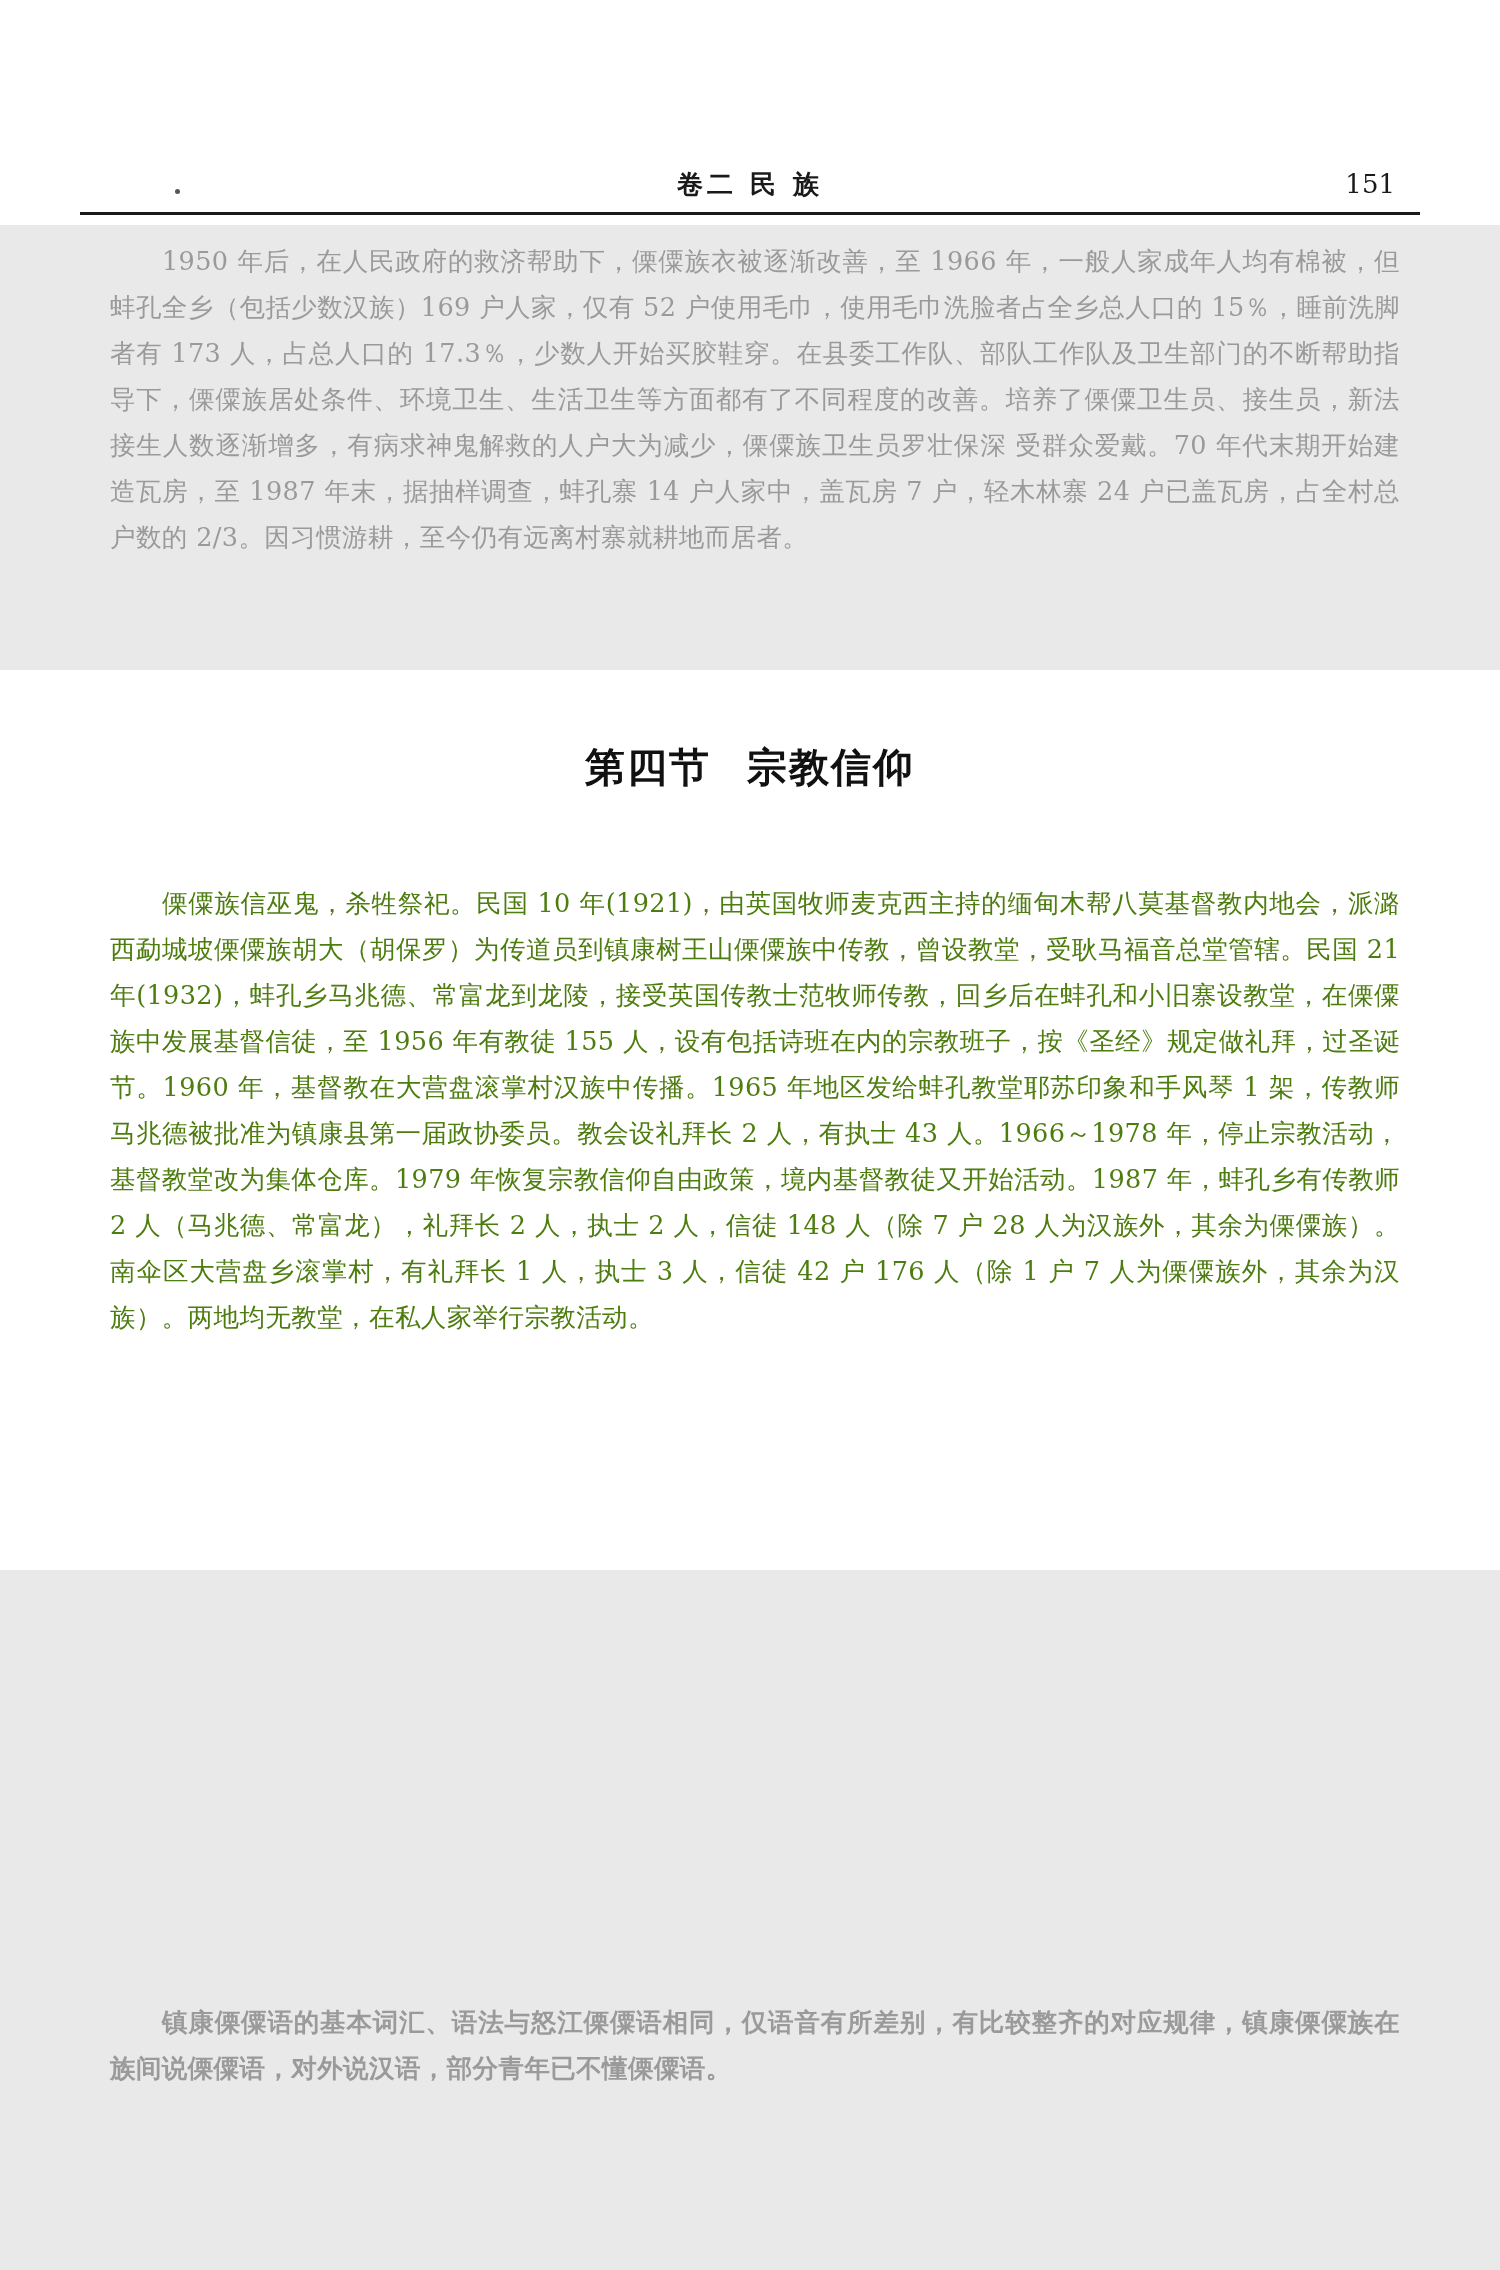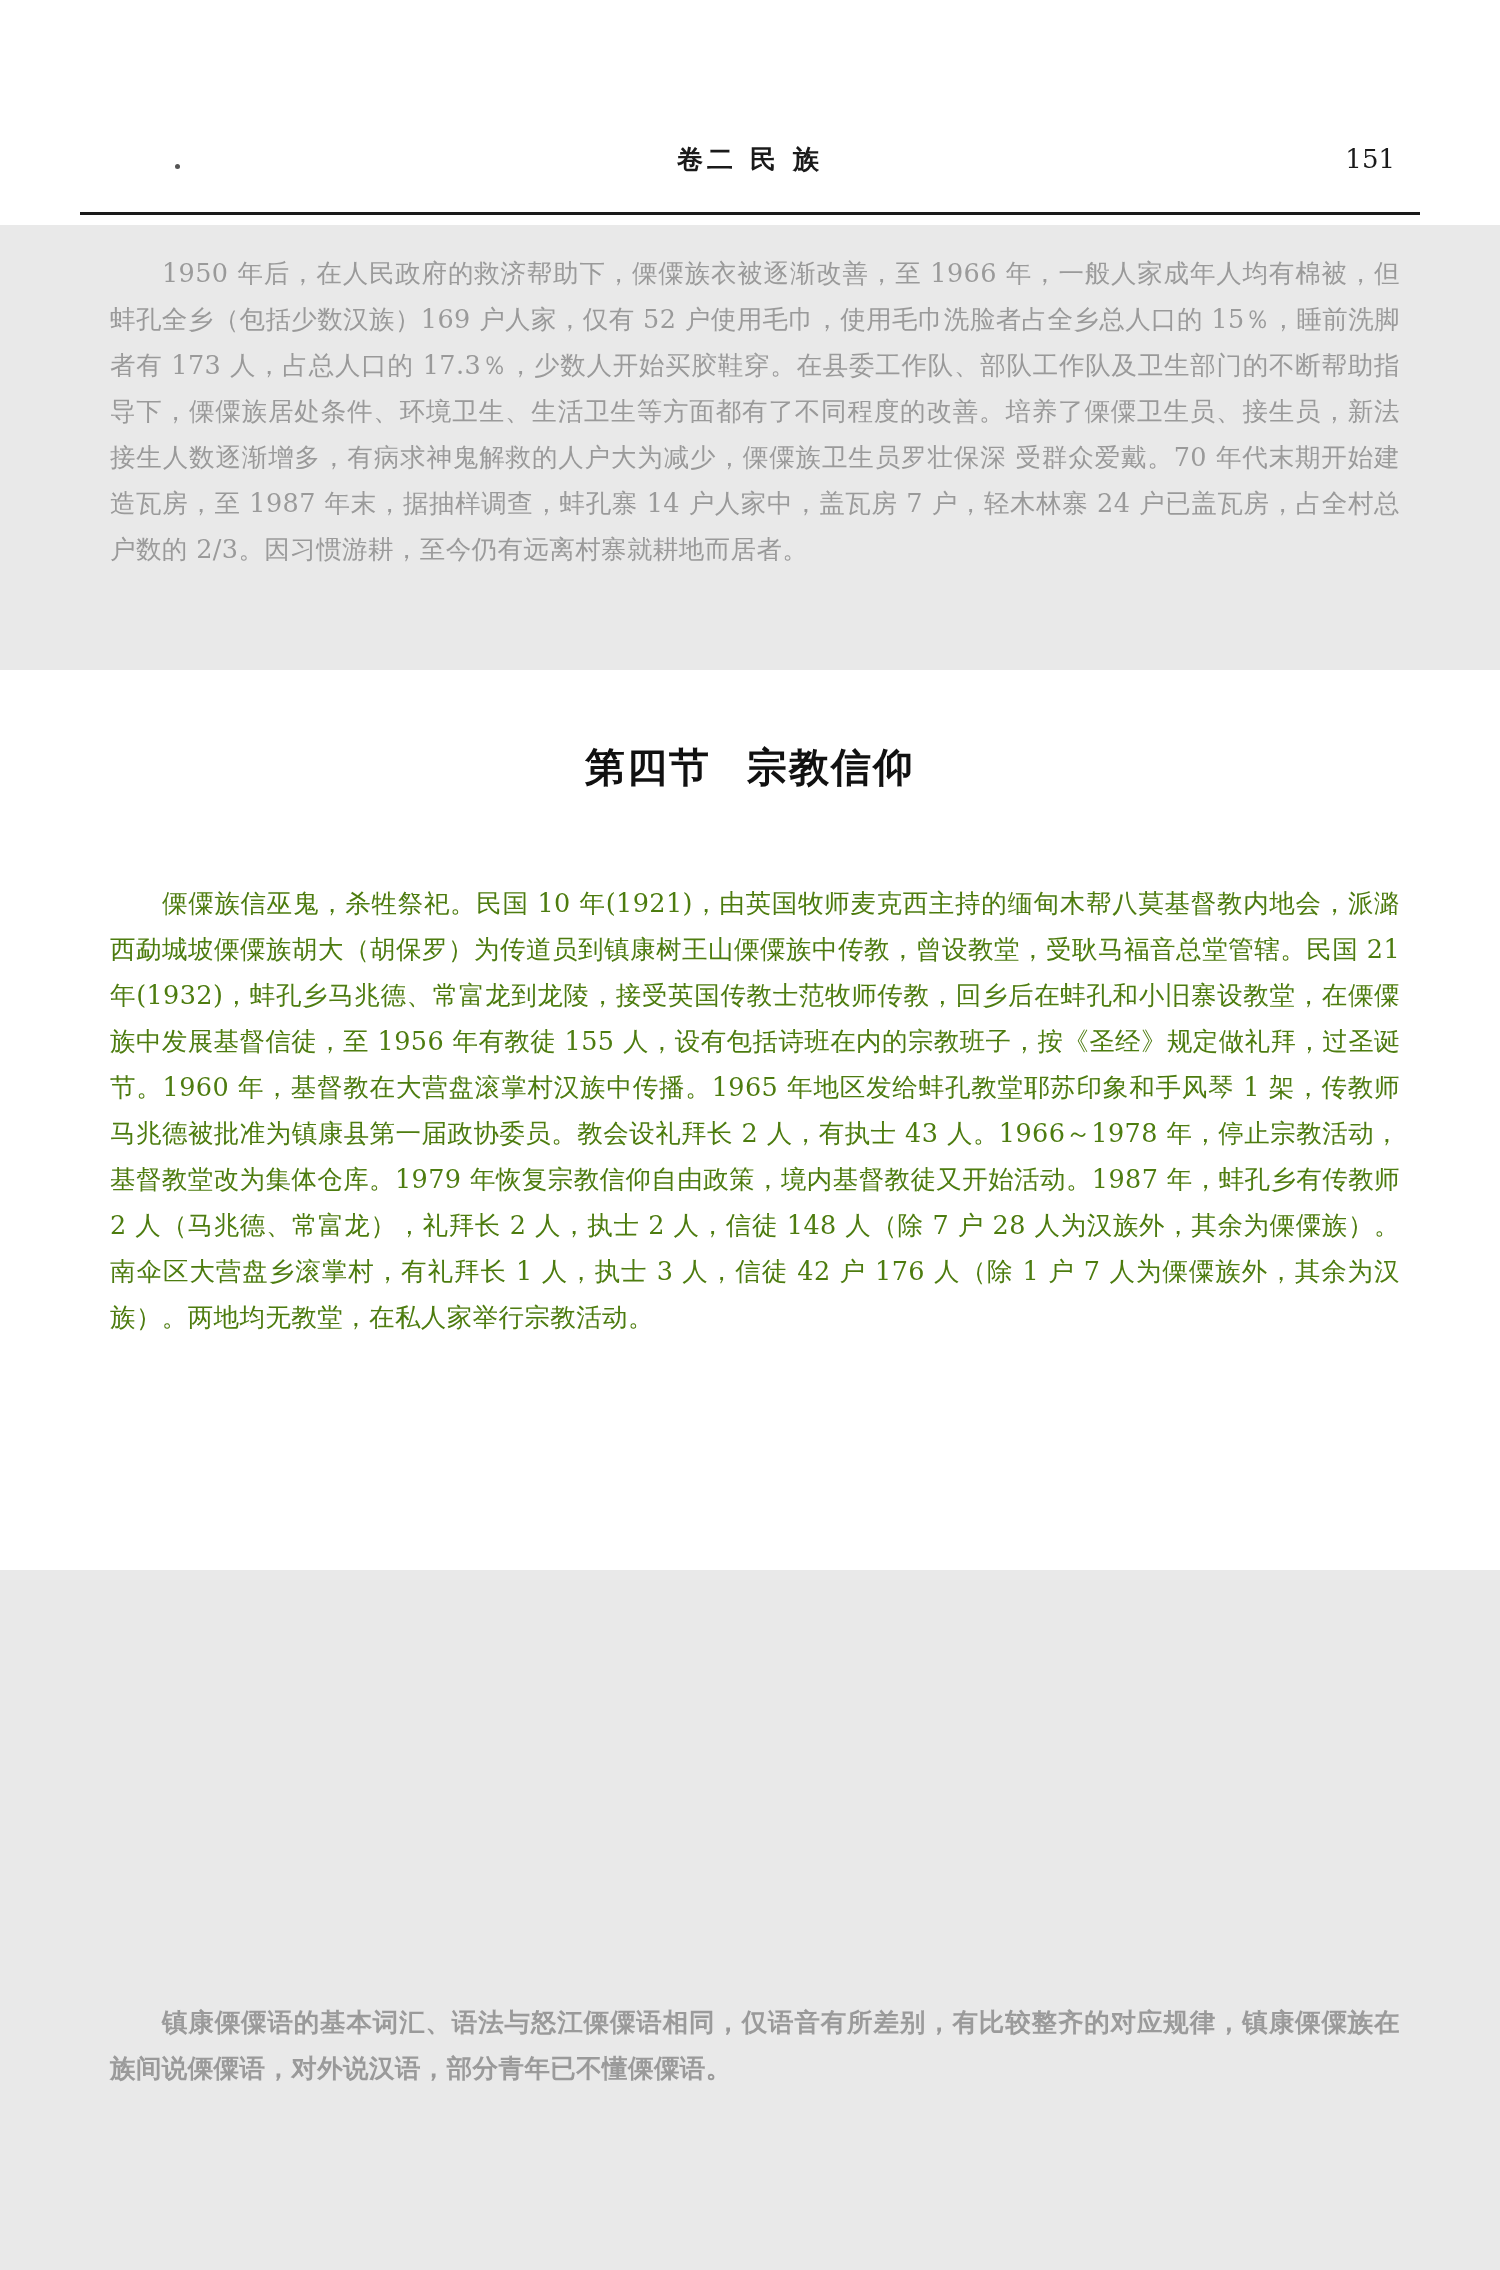--- a/index.html
+++ b/index.html
@@ -20,21 +20,21 @@
     left: 0; top: 0;
     width: 1500px;
     height: 2270px;
     background: #ffffff;
   }
 
   
   .header {
     position: absolute;
     left: 80px;
-    top: 142px;
+    top: 167px;
     width: 1340px;
     height: 60px;
   }
   .header-dot {
     position: absolute;
     left: 95px;
     top: 22px;
     width: 5px;
     height: 5px;
     background: #555;
@@ -87,21 +87,21 @@
     line-height: 46px;
     text-align: justify;
     text-justify: inter-ideograph;
     letter-spacing: 0.4px;
   }
   .faded { color: #9a9a9a; }
   .solid { color: #4d7c0f; }
 
   .block1 {
     left: 110px;
-    top: 250px;
+    top: 238px;
     width: 1290px;
   }
   .indent { text-indent: 52px; }
 
   
   .sec-head {
     position: absolute;
     width: 1500px;
     text-align: center;
     font-family: "DejaVu Sans", "Liberation Sans", sans-serif;

